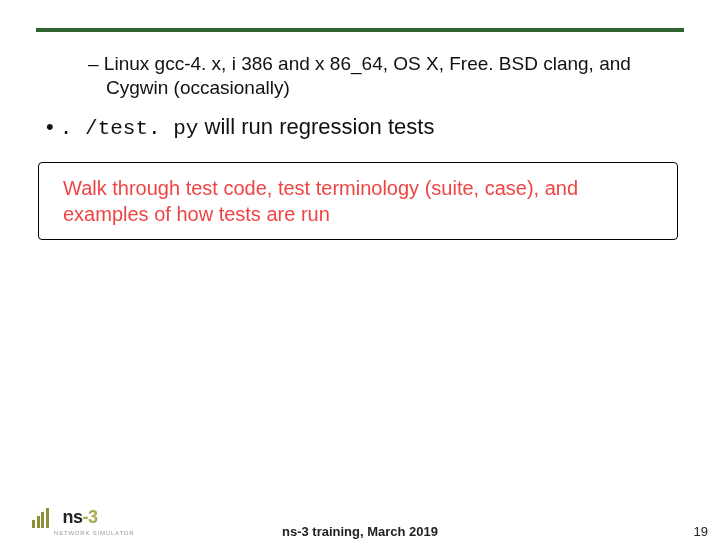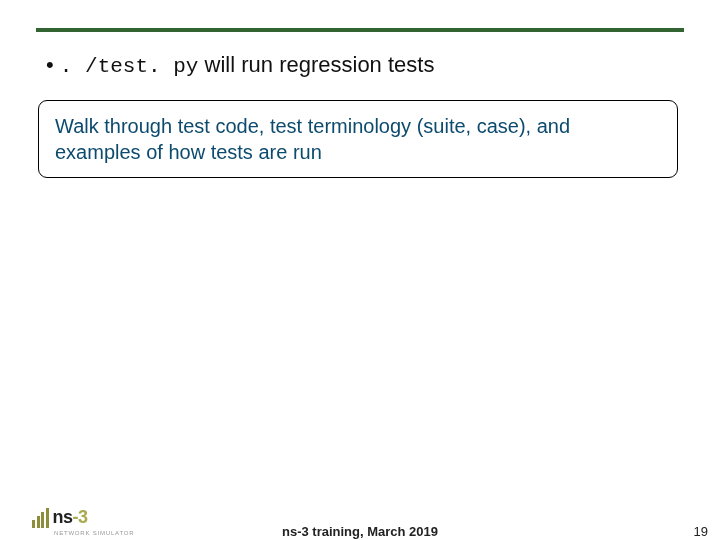--- a/index.html
+++ b/index.html
@@ -64,26 +64,26 @@
   }
   .bullet-code::before {
     content: "• ";
   }
   .mono {
     font-family: "Courier New", Courier, monospace;
     font-size: 21px;
   }
   .callout {
     border: 1.5px solid #000;
-    border-radius: 9px;
-    padding: 12px 16px;
+    border-radius: 4px;
+    padding: 12px 24px;
     margin: 22px 6px 0 2px;
     font-size: 20px;
     line-height: 1.3;
-    color: #0c4a6e;
+    color: #ef4444;
   }
   .footer {
     position: absolute;
     bottom: 16px;
     left: 0;
     width: 100%;
     font-size: 13px;
     font-weight: bold;
     color: #222;
   }
@@ -97,21 +97,21 @@
     position: absolute;
     right: 12px;
     font-weight: normal;
   }
   .logo {
     position: absolute;
     left: 32px;
     bottom: 12px;
     display: flex;
     align-items: center;
-    gap: 2px;
+    gap: 12px;
   }
   .logo-bars {
     display: flex;
     align-items: flex-end;
     gap: 1.5px;
     height: 20px;
     margin-right: 2px;
   }
   .logo-bars span {
     display: block;
@@ -143,20 +143,21 @@
   }
 </style>
 </head>
 <body>
 
 <div class="slide">
 
   <hr class="title-rule">
 
   <ul class="bullets">
+    <li class="bullet-l2">Linux gcc-4. x, i 386 and x 86_64, OS X, Free. BSD clang, and Cygwin (occasionally)</li>
     <li class="bullet-code"><span class="mono">. /test. py</span><span> will run regression tests</span></li>
   </ul>
 
   <div class="callout">Walk through test code, test terminology (suite, case), and examples of how tests are run</div>
 
   <div class="logo">
     <div class="logo-bars">
       <span></span>
         <span></span>
         <span></span>

